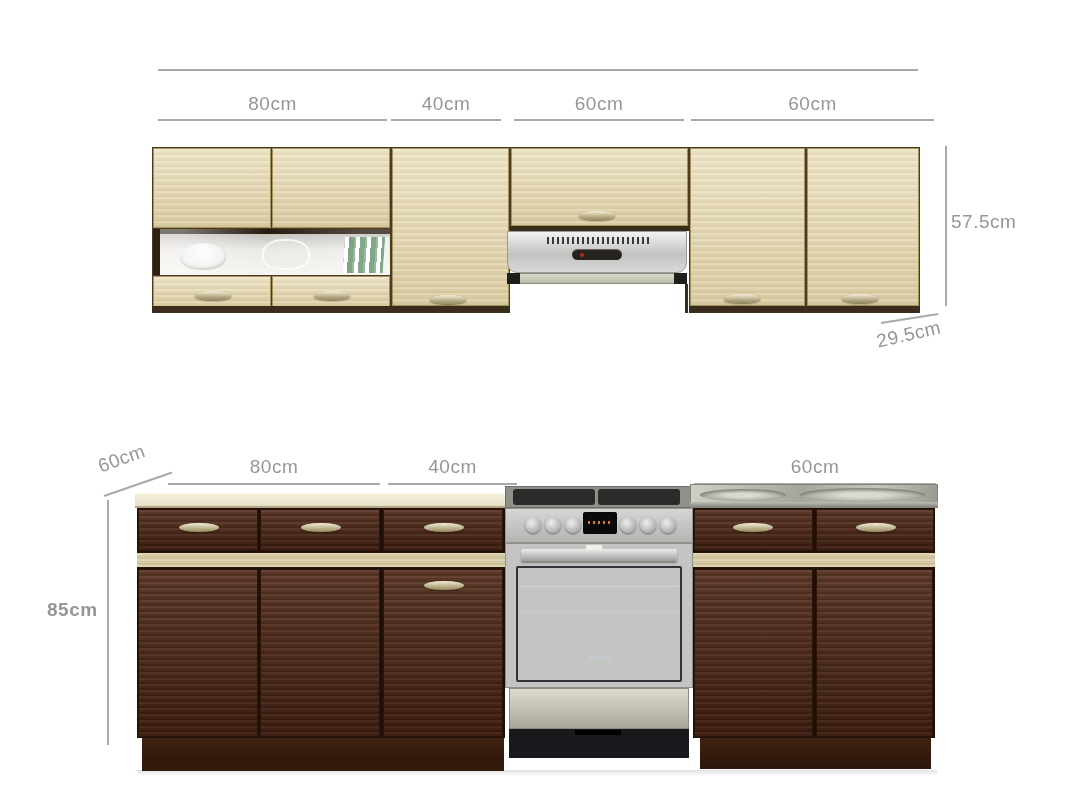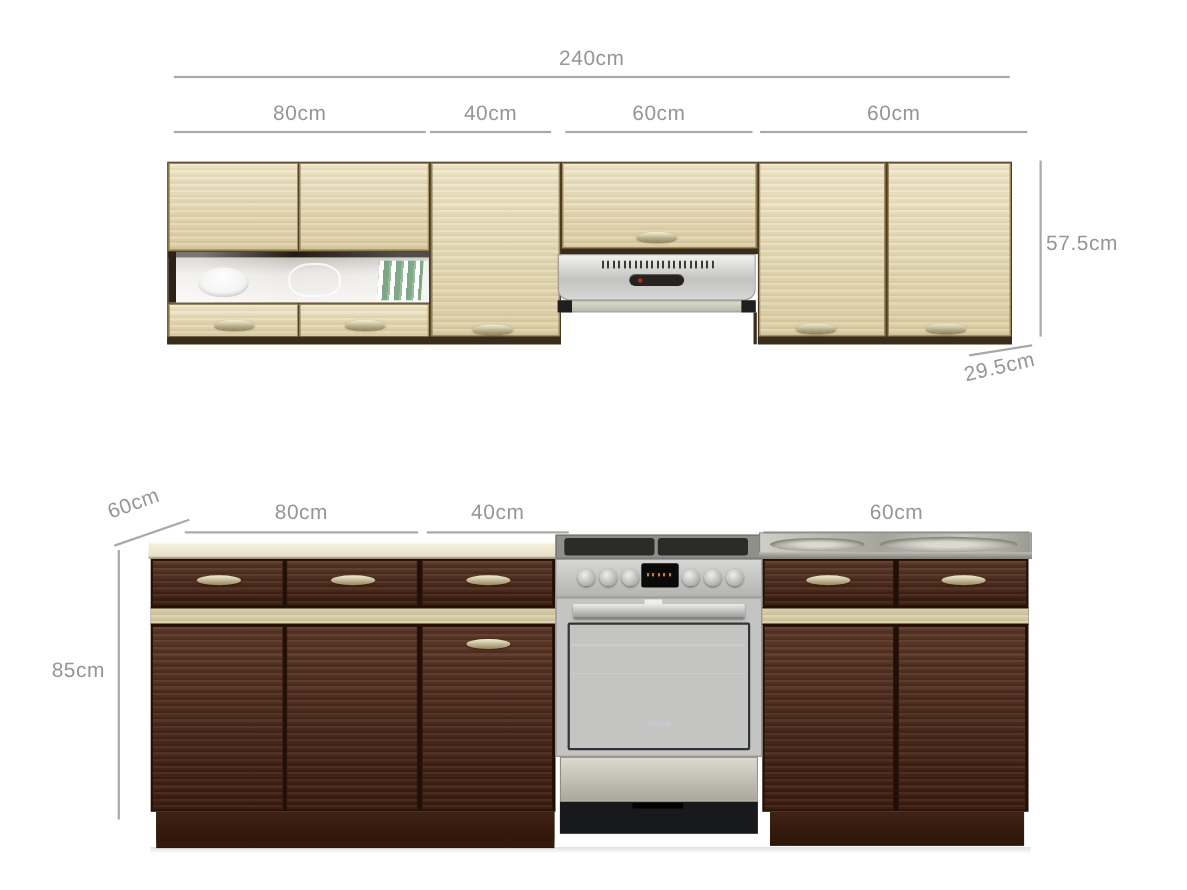--- a/index.html
+++ b/index.html
@@ -33,21 +33,20 @@
   .knob{position:absolute;width:16px;height:16px;border-radius:50%;
       background:radial-gradient(circle at 40% 35%,#eeeeec,#b9b9b7 60%,#8f8f8d);
       box-shadow:0 1px 2px rgba(0,0,0,.45);}
   .steel{background:linear-gradient(180deg,#f2f2f0,#c2c2c0 55%,#d8d8d6);}
 </style>
 </head>
 <body>
 
 <div id="stage">
 
-  <div class="dim-label ctr" style="left:158px;top:43px;width:760px;">240cm</div>
   <div class="dim-line" style="left:158px;top:69px;width:760px;"></div>
 
   <div class="dim-label ctr" style="left:158px;top:93px;width:229px;">80cm</div>
   <div class="dim-line" style="left:158px;top:119px;width:229px;"></div>
   <div class="dim-label ctr" style="left:391px;top:93px;width:110px;">40cm</div>
   <div class="dim-line" style="left:391px;top:119px;width:110px;"></div>
   <div class="dim-label ctr" style="left:514px;top:93px;width:170px;">60cm</div>
   <div class="dim-line" style="left:514px;top:119px;width:170px;"></div>
   <div class="dim-label ctr" style="left:691px;top:93px;width:243px;">60cm</div>
   <div class="dim-line" style="left:691px;top:119px;width:243px;"></div>
@@ -107,21 +106,21 @@
   <div class="dim-line" style="left:104px;top:495px;width:72px;transform:rotate(-19deg);transform-origin:left center;"></div>
 
   <div class="dim-label ctr" style="left:168px;top:456px;width:212px;">80cm</div>
   <div class="dim-line" style="left:168px;top:483px;width:212px;"></div>
   <div class="dim-label ctr" style="left:388px;top:456px;width:129px;">40cm</div>
   <div class="dim-line" style="left:388px;top:483px;width:129px;"></div>
   <div class="dim-label ctr" style="left:694px;top:456px;width:242px;">60cm</div>
   <div class="dim-line" style="left:694px;top:483px;width:242px;"></div>
 
   <div class="dim-line v" style="left:107px;top:500px;height:245px;"></div>
-  <div class="dim-label" style="left:47px;top:599px;">85cm</div>
+  <div class="dim-label" style="left:47px;top:599px;font-weight:bold;">85cm</div>
 
   <div class="abs" style="left:135px;top:493px;width:372px;height:15px;background:linear-gradient(180deg,#f6f1dd,#e7e0c7);border-top:1px solid #fbf8ec;border-bottom:2px solid #b2a787;"></div>
 
   <div class="back-d" style="left:137px;top:508px;width:368px;height:230px;"></div>
   <div class="back-d" style="left:693px;top:508px;width:242px;height:230px;"></div>
 
   <div class="dw" style="left:138px;top:509px;width:120px;height:42px;"></div>
   <div class="dw" style="left:260px;top:509px;width:120px;height:42px;"></div>
 
   <div class="dw" style="left:383px;top:509px;width:120px;height:42px;"></div>

